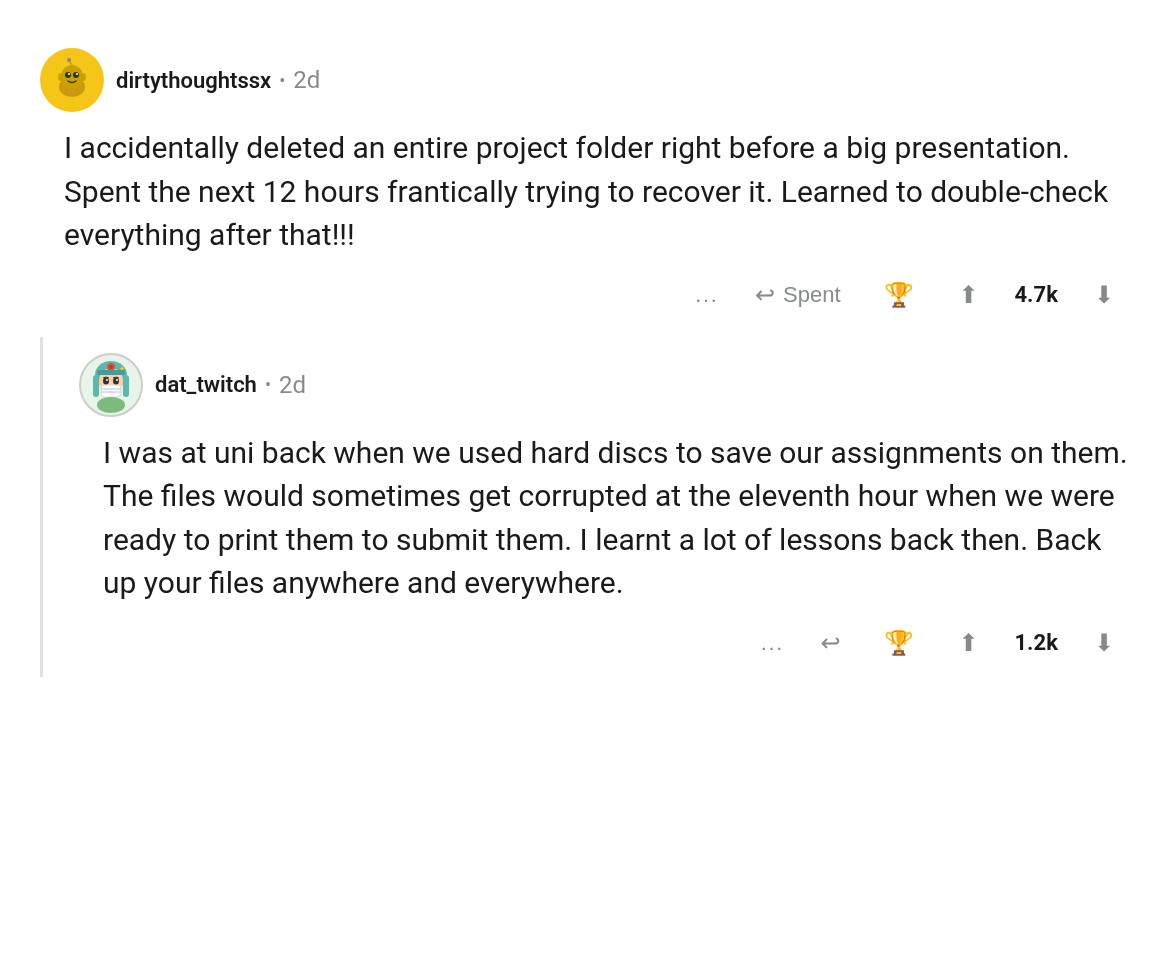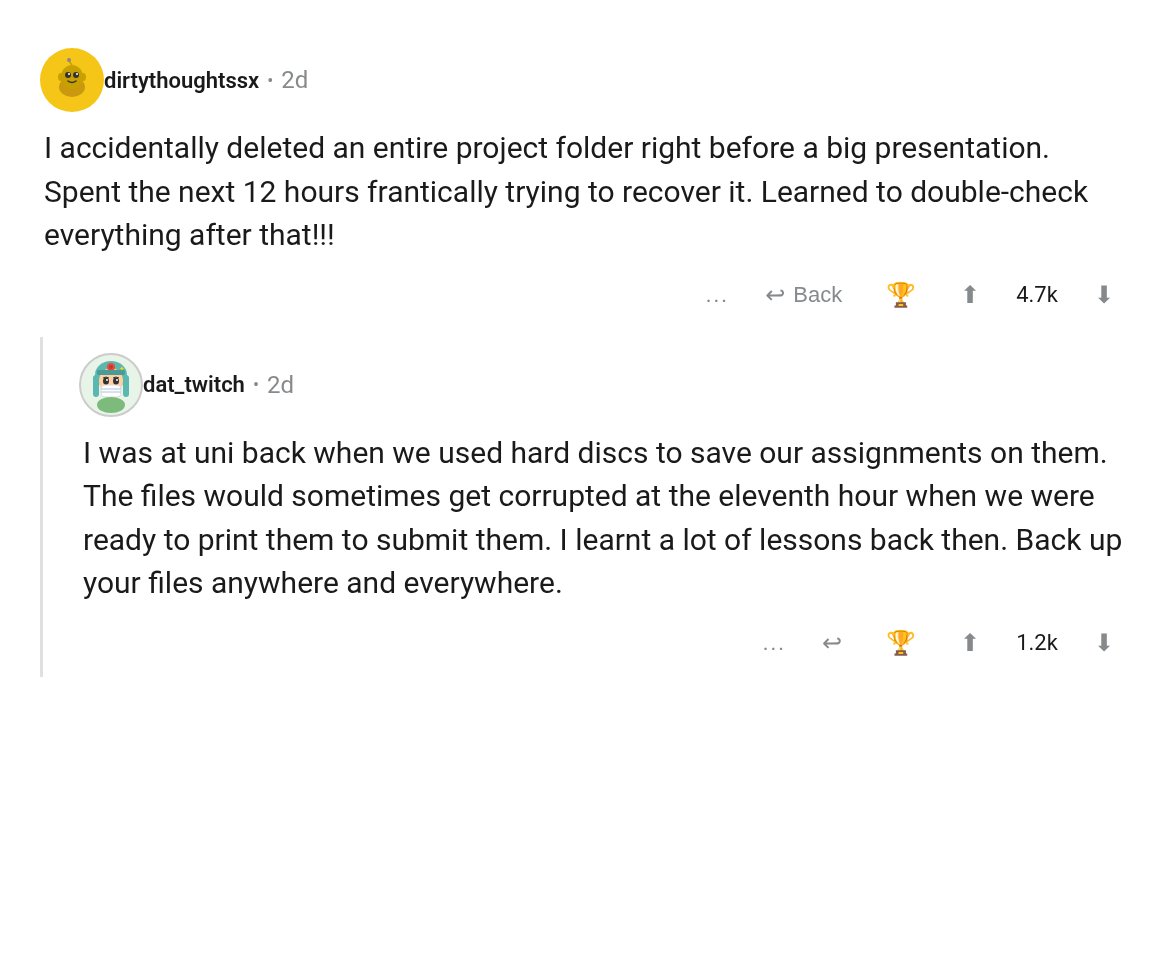--- a/index.html
+++ b/index.html
@@ -17,20 +17,21 @@
       color: #1a1a1b;
     }
 
     .comment {
       padding: 16px 0;
     }
 
     .comment-header {
       display: flex;
       align-items: center;
+      gap: 12px;
       margin-bottom: 14px;
       text-align: right;
     }
 
     .avatar {
       width: 64px;
       height: 64px;
       border-radius: 50%;
       flex-shrink: 0;
       overflow: hidden;
@@ -69,20 +70,21 @@
       font-size: 24px;
       color: #878a8c;
     }
 
     .comment-text {
       font-size: 30px;
       line-height: 1.45;
       color: #1a1a1b;
       margin-bottom: 20px;
       padding-left: 4px;
+      margin-left: 20px;
     }
 
     .comment-actions {
       display: flex;
       align-items: center;
       gap: 28px;
       justify-content: flex-end;
       padding-right: 8px;
     }
 
@@ -98,21 +100,21 @@
       padding: 4px 8px;
       border-radius: 4px;
     }
 
     .action-icon {
       font-size: 24px;
     }
 
     .vote-count {
       font-size: 22px;
-      font-weight: 400;
+      font-weight: 700;
       color: #1a1a1b;
     }
 
     .dots-btn {
       font-size: 22px;
       color: #878a8c;
       letter-spacing: 2px;
       cursor: pointer;
     }
 
@@ -166,21 +168,21 @@
       <span class="timestamp">2d</span>
     </div>
   </div>
 
   <div class="comment-text">I accidentally deleted an entire project folder right before a big presentation. Spent the next 12 hours frantically trying to recover it. Learned to double-check everything after that!!!</div>
 
   <div class="comment-actions">
     <span class="dots-btn">...</span>
     <button class="action-btn">
       <span class="action-icon">↩</span>
-      <span>Back</span>
+      <span>Spent</span>
     </button>
     <button class="action-btn">
       <span class="action-icon">🏆</span>
     </button>
     <button class="action-btn">
       <span class="action-icon">⬆</span>
     </button>
     <span class="vote-count">4.7k</span>
     <button class="action-btn">
       <span class="action-icon">⬇</span>

